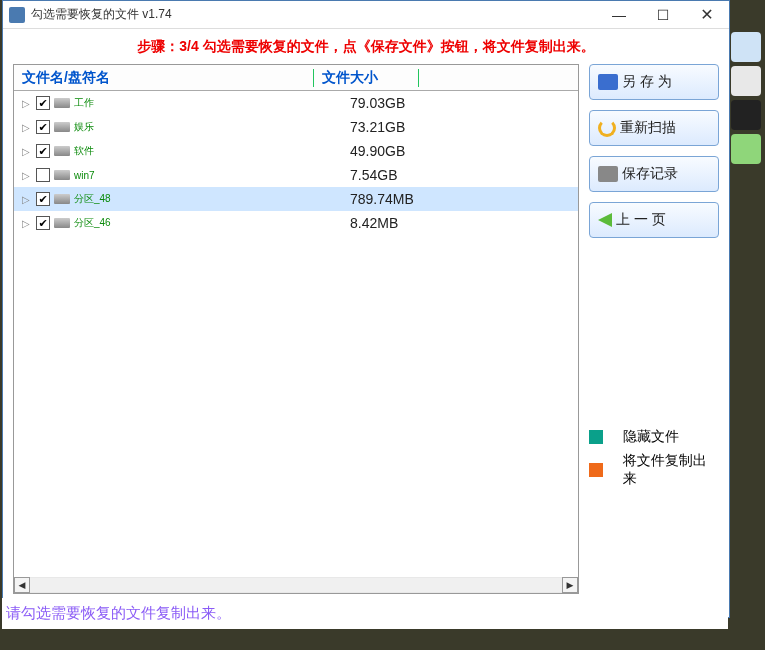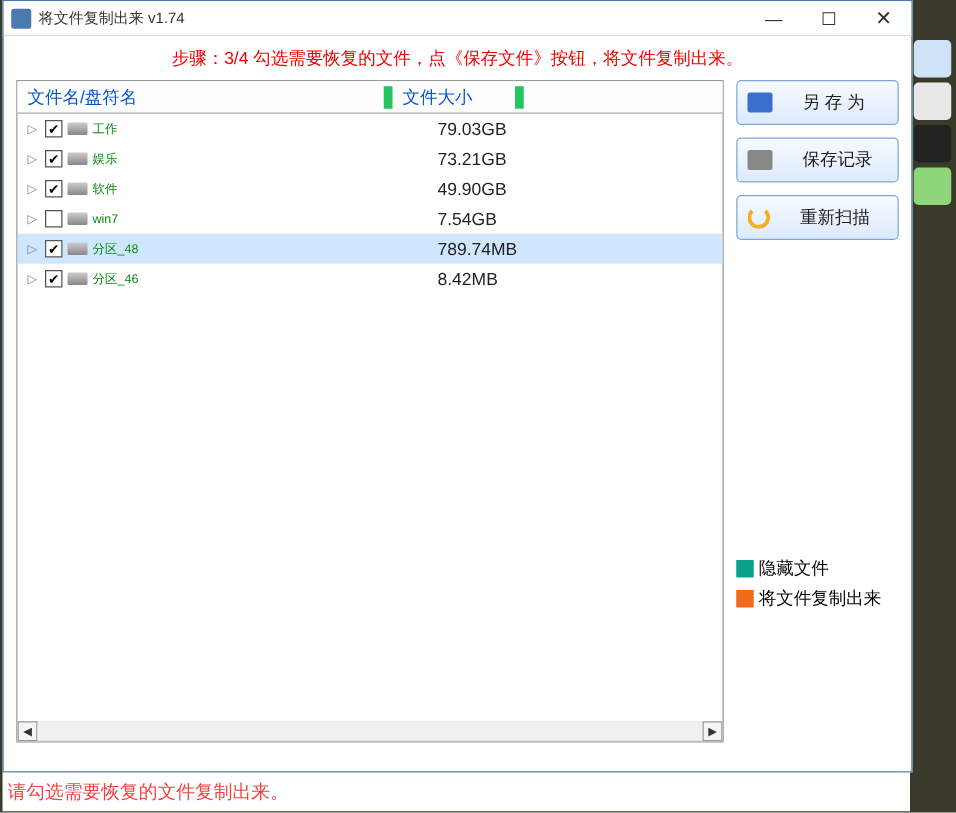--- a/index.html
+++ b/index.html
@@ -4,62 +4,62 @@
 <style>
 * { box-sizing: border-box; margin: 0; padding: 0; }
 body { font-family: "Microsoft YaHei", SimSun, sans-serif; font-size: 13px; background: #3a3a2a; width: 765px; height: 650px; overflow: hidden; position: relative; }
 .window { position: absolute; left: 2px; top: 0; width: 728px; height: 618px; background: #fff; border: 1px solid #4a7ab0; }
 .titlebar { height: 28px; background: #fff; display: flex; align-items: center; padding-left: 6px; border-bottom: 1px solid #ddd; }
 .titlebar .ticon { width: 16px; height: 16px; background: #4a7ab0; margin-right: 6px; border-radius: 2px; }
 .titlebar .title { flex: 1; color: #333; font-size: 12px; }
 .titlebar .wbtns { display: flex; }
 .titlebar .wbtn { width: 44px; height: 28px; display: flex; align-items: center; justify-content: center; font-size: 14px; color: #333; cursor: pointer; }
 .titlebar .wbtn.close { font-size: 16px; }
-.steparea { height: 35px; display: flex; align-items: center; justify-content: center; }
+.steparea { height: 35px; display: flex; align-items: center; justify-content: center; font-weight: bold; }
 .stepmsg { color: #e00; font-size: 14px; }
 .mainrow { display: flex; height: 530px; padding: 0 10px; gap: 10px; }
 .listpane { flex: 1; border: 1px solid #999; background: #fff; display: flex; flex-direction: column; }
 .colhdr { display: flex; height: 26px; align-items: center; border-bottom: 1px solid #aaa; background: #fdfdfd; }
-.colhdr .c { padding: 0 8px; color: #0055cc; font-size: 14px; border-right: 7px solid #22c55e; }
+.colhdr .c { padding: 0 8px; color: #0055cc; font-size: 14px; border-right: 1px solid #22c55e; font-weight: bold; }
 .c1 { width: 300px; }
 .c2 { width: 105px; }
 .c3 { flex: 1; }
 .rows { flex: 1; overflow: hidden; }
 .row { display: flex; height: 24px; align-items: center; }
 .row.sel { background: #cfe6ff; }
 .row .rc1 { width: 300px; display: flex; align-items: center; padding-left: 8px; gap: 4px; }
 .row .arrow { color: #888; font-size: 10px; width: 10px; }
 .row .chk { width: 14px; height: 14px; border: 1px solid #555; display: flex; align-items: center; justify-content: center; font-size: 11px; background:#fff; color:#000; }
 .row .disk { width: 16px; height: 10px; background: linear-gradient(#ccc,#888); border-radius: 1px; }
 .row .name { color: #0a8a0a; font-size: 10px; }
 .row .rc2 { width: 105px; font-size: 14px; color: #222; margin-left: 36px; }
 .hscroll { height: 16px; background: #e8e8e8; display: flex; align-items: center; }
 .hscroll .sarrow { width: 16px; height: 16px; border: 1px solid #999; background:#f4f4f4; display: flex; align-items: center; justify-content: center; font-size: 9px; color:#333; }
 .hscroll .strack { flex: 1; height: 14px; background:#f0f0f0; }
 .rightpane { width: 130px; display: flex; flex-direction: column; }
-.sidebtn { height: 36px; margin-bottom: 10px; border: 1px solid #7aa5d6; background: linear-gradient(#f8fbff,#dceafe); border-radius: 4px; display: flex; align-items: center; gap: 24px; padding: 0 8px; cursor: pointer; font-size: 14px; color: #222; }
+.sidebtn { height: 36px; margin-bottom: 10px; border: 1px solid #7aa5d6; background: linear-gradient(#f8fbff,#dceafe); border-radius: 4px; display: flex; align-items: center; gap: 4px; padding: 0 8px; cursor: pointer; font-size: 14px; color: #222; }
 .sidebtn .bic { width: 20px; height: 16px; border-radius: 2px; }
 .ic-save { background: #3a6ecf; }
 .ic-rec { background: #888; }
 .ic-rescan { width:18px; height:18px; border:3px solid #f0b020; border-top-color:transparent; border-radius:50%; }
 .ic-back { width: 0; height: 0; border-top: 7px solid transparent; border-bottom: 7px solid transparent; border-right: 14px solid #5cbb3a; }
 .legend { margin-top: auto; margin-bottom: 100px; }
-.lgrow { display: flex; align-items: center; gap: 4px; font-size: 14px; margin: 6px 0; }
+.lgrow { display: flex; align-items: center; gap: 20px; font-size: 14px; margin: 6px 0; }
 .lgbox { width: 14px; height: 14px; }
-.statusbar { position: absolute; left: 2px; top: 618px; width: 726px; color: #ef4444; font-size: 15px; padding: 6px 4px; background:#fff; }
+.statusbar { position: absolute; left: 2px; top: 598px; width: 726px; color: #8b5cf6; font-size: 15px; padding: 6px 4px; background:#fff; }
 .tray { position: absolute; right: 0; top: 28px; width: 34px; display: flex; flex-direction: column; gap: 4px; padding-top: 4px; }
 .tray .t { width: 30px; height: 30px; border-radius: 4px; }
 </style>
 </head>
 <body>
 
 <div class="window">
   <div class="titlebar">
     <div class="ticon"></div>
-    <div class="title">将文件复制出来 v1.74</div>
+    <div class="title">勾选需要恢复的文件 v1.74</div>
     <div class="wbtns">
       <div class="wbtn">—</div>
       <div class="wbtn">☐</div>
       <div class="wbtn close">✕</div>
     </div>
   </div>
 
   <div class="steparea">
     <div class="stepmsg">步骤：3/4 勾选需要恢复的文件，点《保存文件》按钮，将文件复制出来。</div>
   </div>
@@ -132,26 +132,30 @@
         <div class="sarrow">▶</div>
       </div>
     </div>
 
     <div class="rightpane">
       <div class="sidebtn">
         <div class="bic ic-save"></div>
         <span>另 存 为</span>
       </div>
       <div class="sidebtn">
+        <div class="ic-rescan"></div>
+        <span>重新扫描</span>
+      </div>
+      <div class="sidebtn">
         <div class="bic ic-rec"></div>
         <span>保存记录</span>
       </div>
       <div class="sidebtn">
-        <div class="ic-rescan"></div>
-        <span>重新扫描</span>
+        <div class="ic-back"></div>
+        <span>上 一 页</span>
       </div>
 
       <div class="legend">
         <div class="lgrow">
           <div class="lgbox" style="background:#0aa08a"></div>
           <span>隐藏文件</span>
         </div>
         <div class="lgrow">
           <div class="lgbox" style="background:#ef6a1a"></div>
           <span>将文件复制出来</span>

